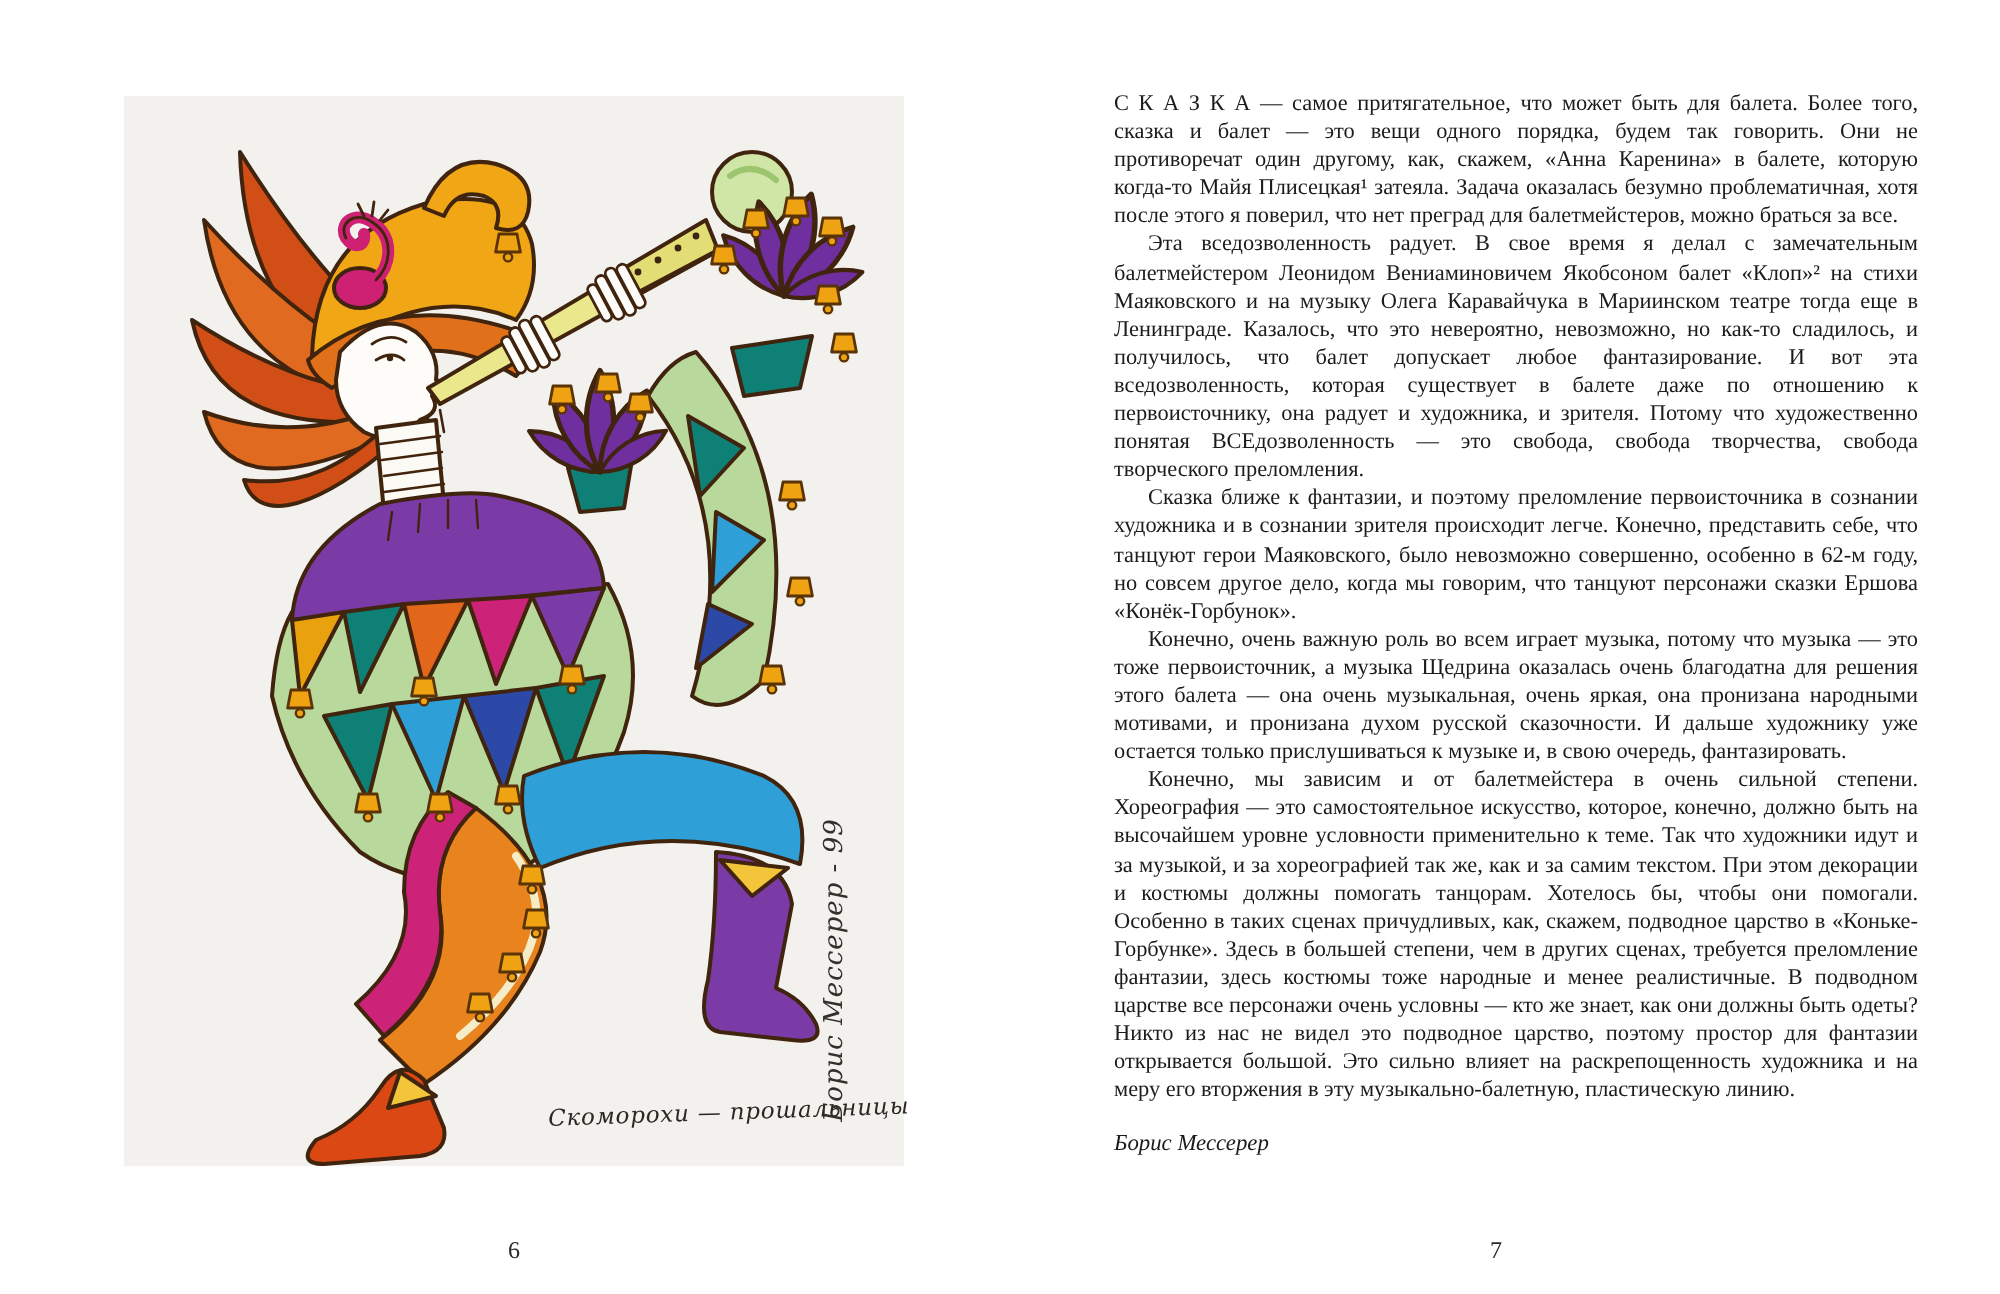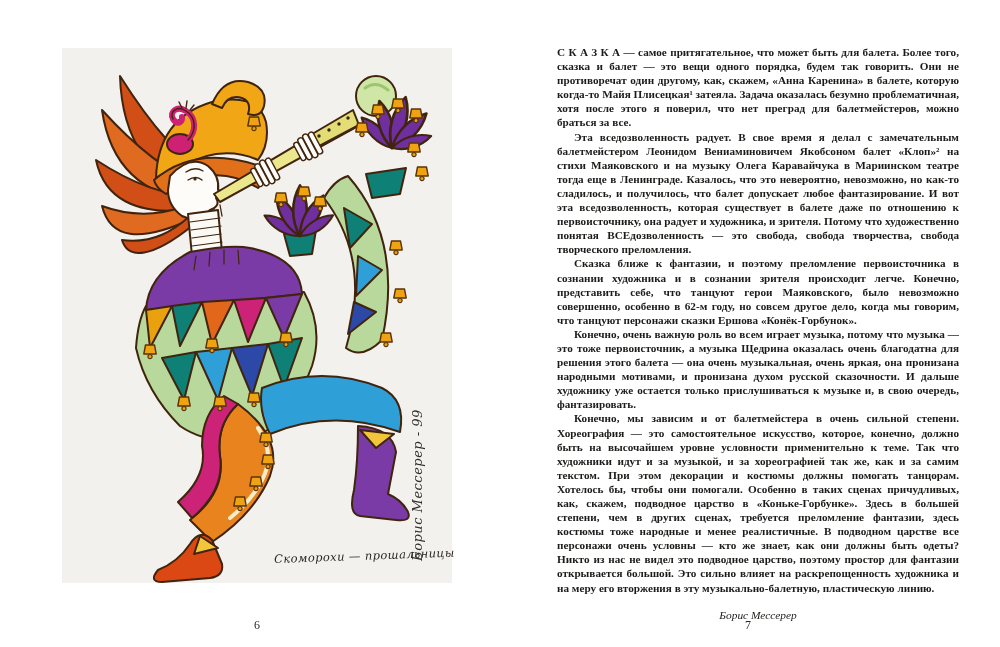--- a/index.html
+++ b/index.html
@@ -19,23 +19,23 @@
             transform:rotate(-90deg);text-align:center;
             font-family:"DejaVu Serif",serif;font-style:italic;
             font-size:13px;color:#33302b;letter-spacing:.5px;white-space:nowrap;}
   .folio{position:absolute;top:618px;font-size:12px;color:#2a2927;text-align:center;}
   .folio-left{left:62px;width:390px;}
   .folio-right{left:548px;width:400px;}
 
   
   .text-col{position:absolute;left:557px;top:45px;width:402px;
             font-size:11.2px;line-height:14.1px;text-align:justify;}
-  .text-col p{margin:0;font-weight:bold;}
+  .text-col p{margin:0;}
   .text-col p.ind{text-indent:17px;}
-  .attribution{margin-top:13px;text-align:center;font-style:italic;font-size:11.4px;}
+  .attribution{margin-top:13px;text-align:left;font-style:italic;font-size:11.4px;}
 </style>
 </head>
 <body>
 
 <div class="spread">
 
   <section>
     <figure class="plate">
       <svg width="390" height="535" viewBox="0 0 390 535">
         <defs>

